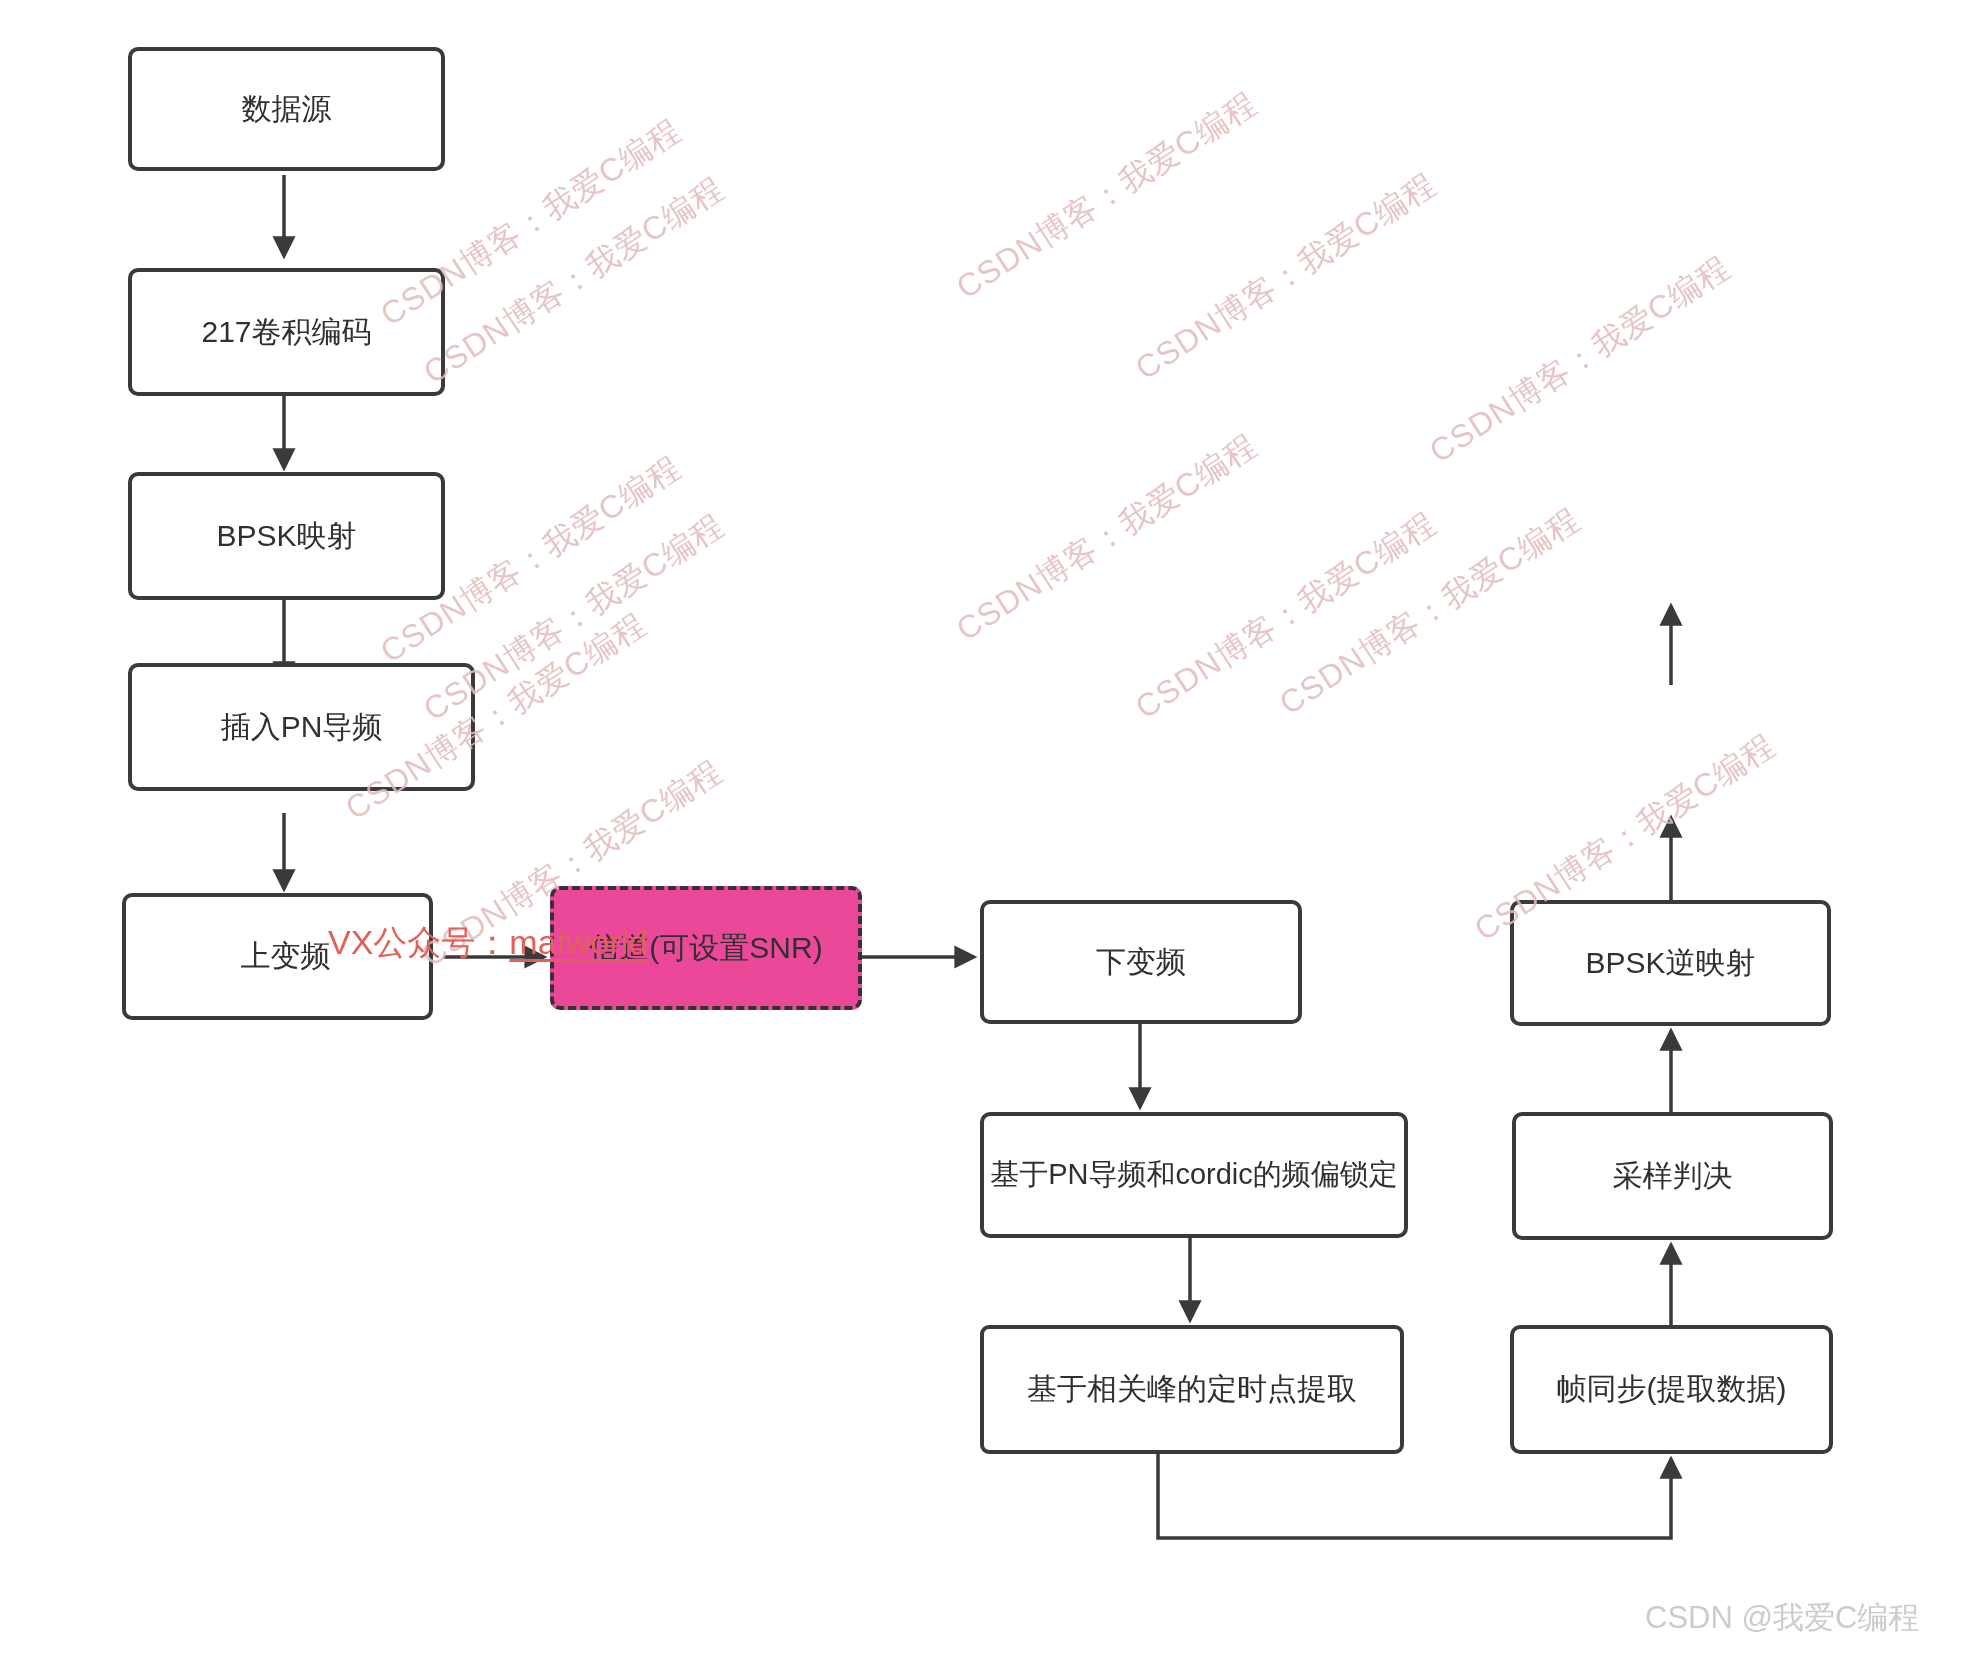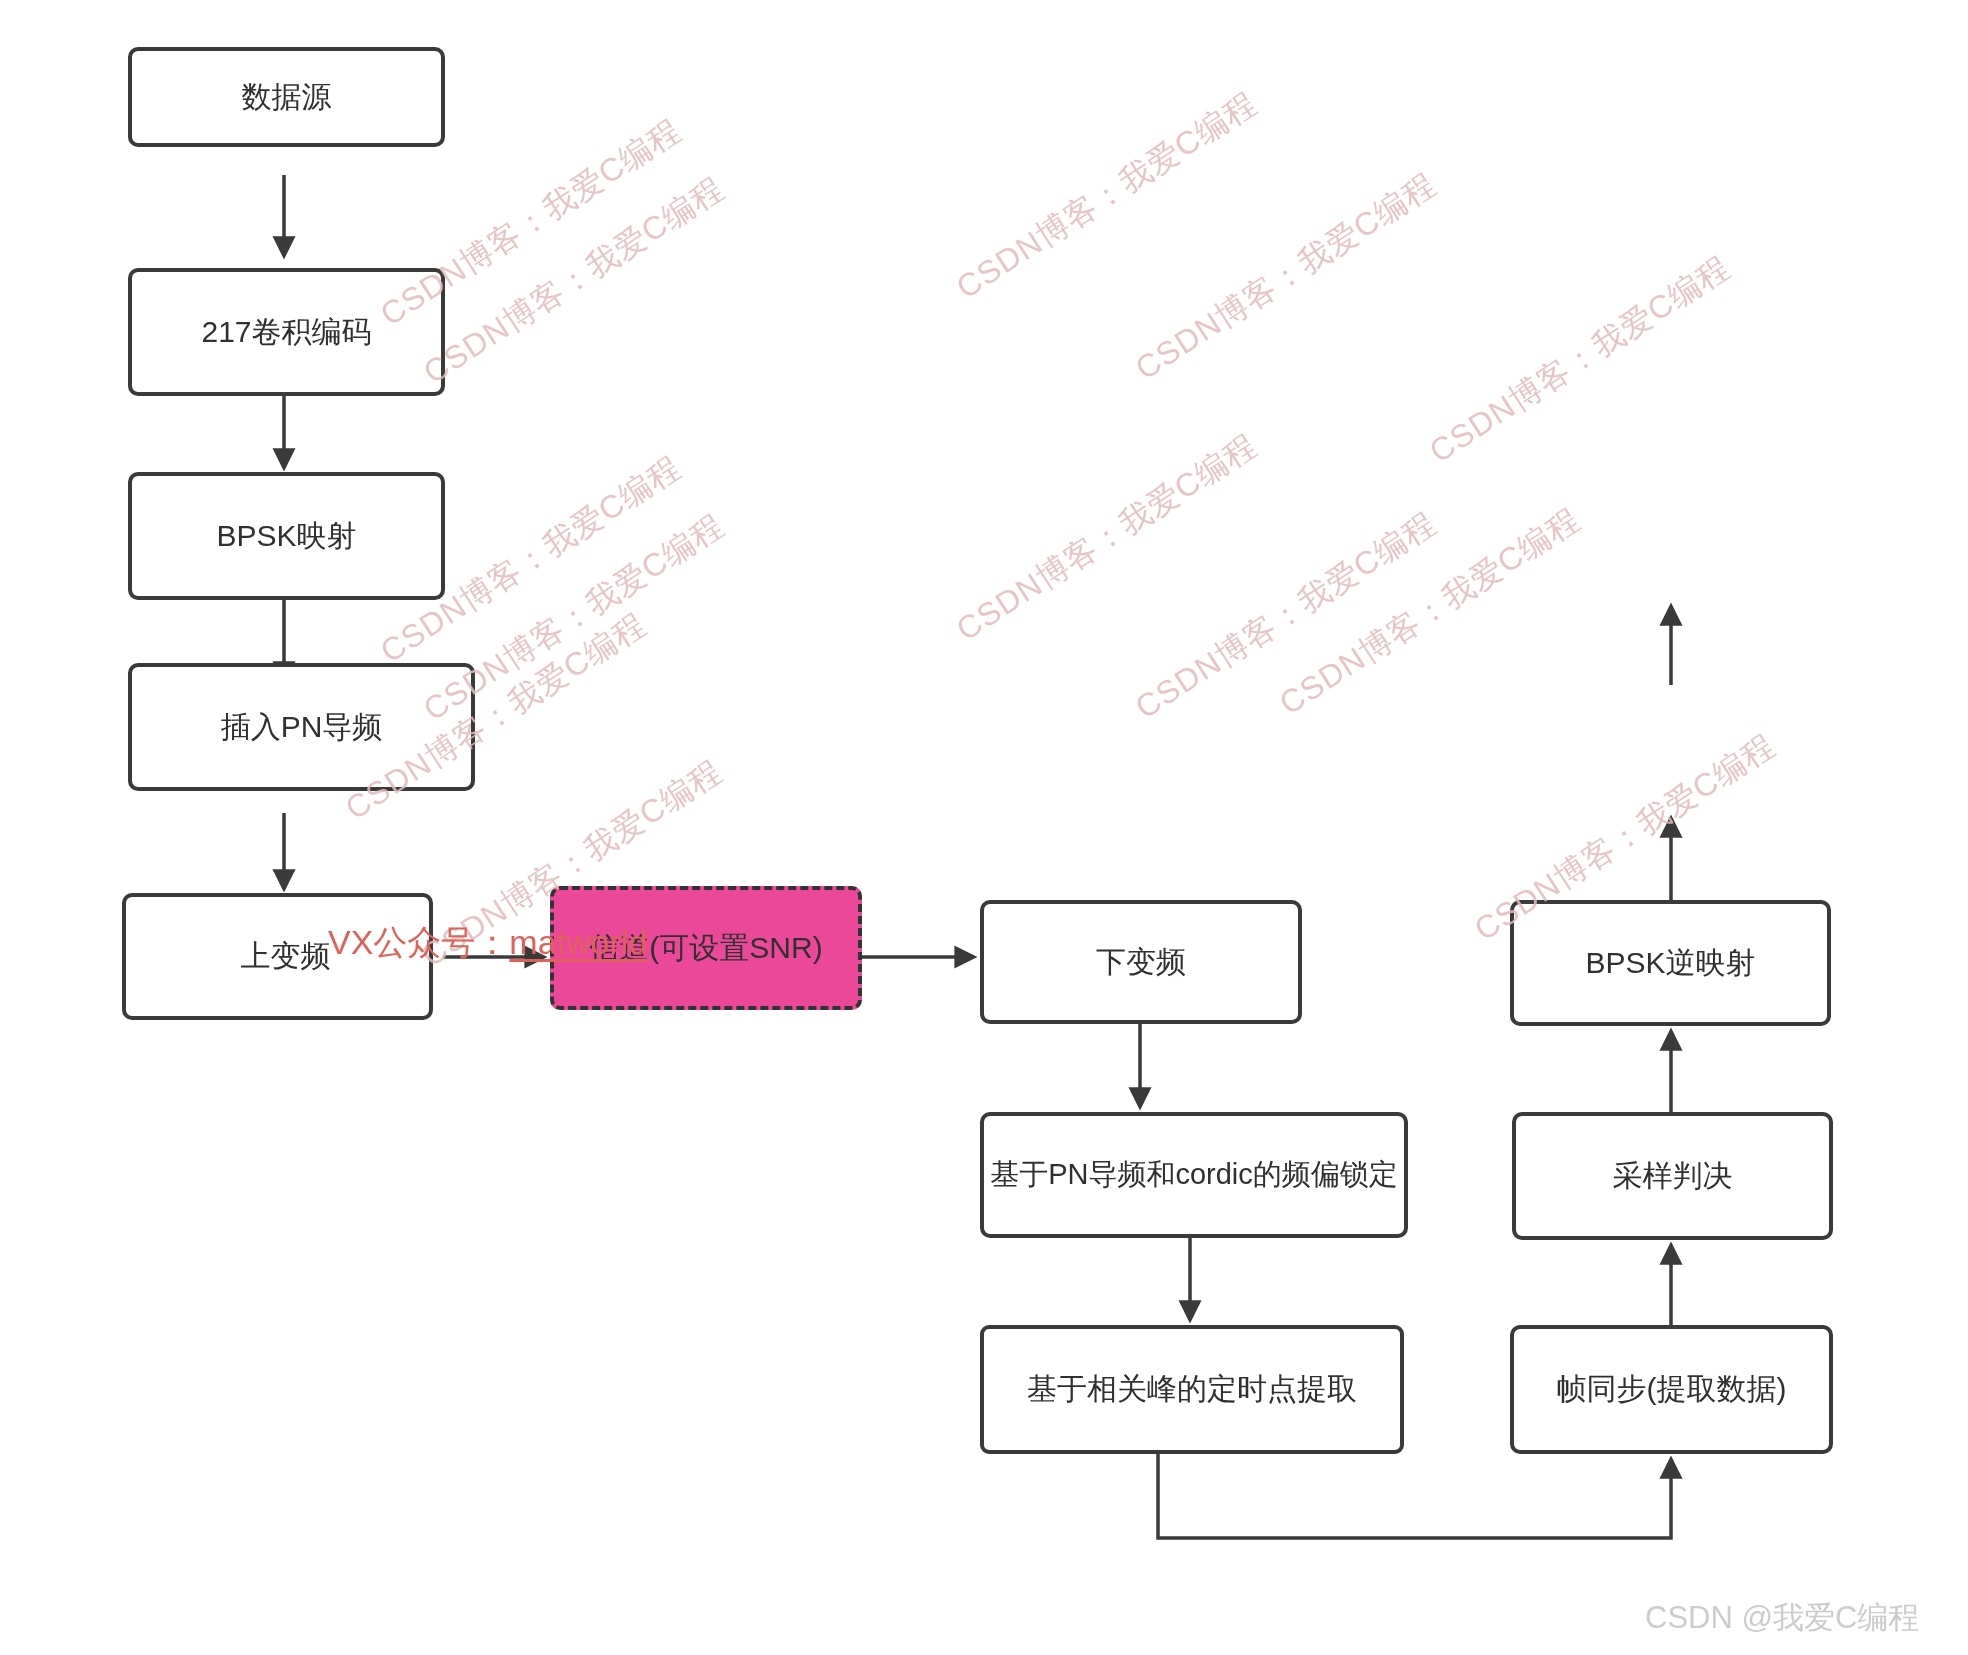--- a/index.html
+++ b/index.html
@@ -82,21 +82,21 @@
       <line x1="1140" y1="1024" x2="1140" y2="1107" marker-end="url(#ah)"></line>
       <line x1="1190" y1="1238" x2="1190" y2="1320" marker-end="url(#ah)"></line>
       <polyline points="1158,1454 1158,1538 1671,1538 1671,1459" marker-end="url(#ah)"></polyline>
       <line x1="1671" y1="1325" x2="1671" y2="1245" marker-end="url(#ah)"></line>
       <line x1="1671" y1="1112" x2="1671" y2="1031" marker-end="url(#ah)"></line>
       <line x1="1671" y1="900" x2="1671" y2="818" marker-end="url(#ah)"></line>
       <line x1="1671" y1="685" x2="1671" y2="606" marker-end="url(#ah)"></line>
     </g>
   </svg>
 
-  <div class="node" style="left:128px;top:47px;width:317px;height:100px;">数据源</div>
+  <div class="node" style="left:128px;top:47px;width:317px;height:124px;">数据源</div>
 
   <div class="node" style="left:128px;top:268px;width:317px;height:128px;">217卷积编码</div>
 
   <div class="node" style="left:128px;top:472px;width:317px;height:128px;">BPSK映射</div>
 
   <div class="node" style="left:128px;top:663px;width:347px;height:128px;">插入PN导频</div>
 
   <div class="node" style="left:122px;top:893px;width:311px;height:127px;padding-left:16px;">上变频</div>
 
   <div class="node dashed" style="left:550px;top:886px;width:312px;height:124px;">信道(可设置SNR)</div>

